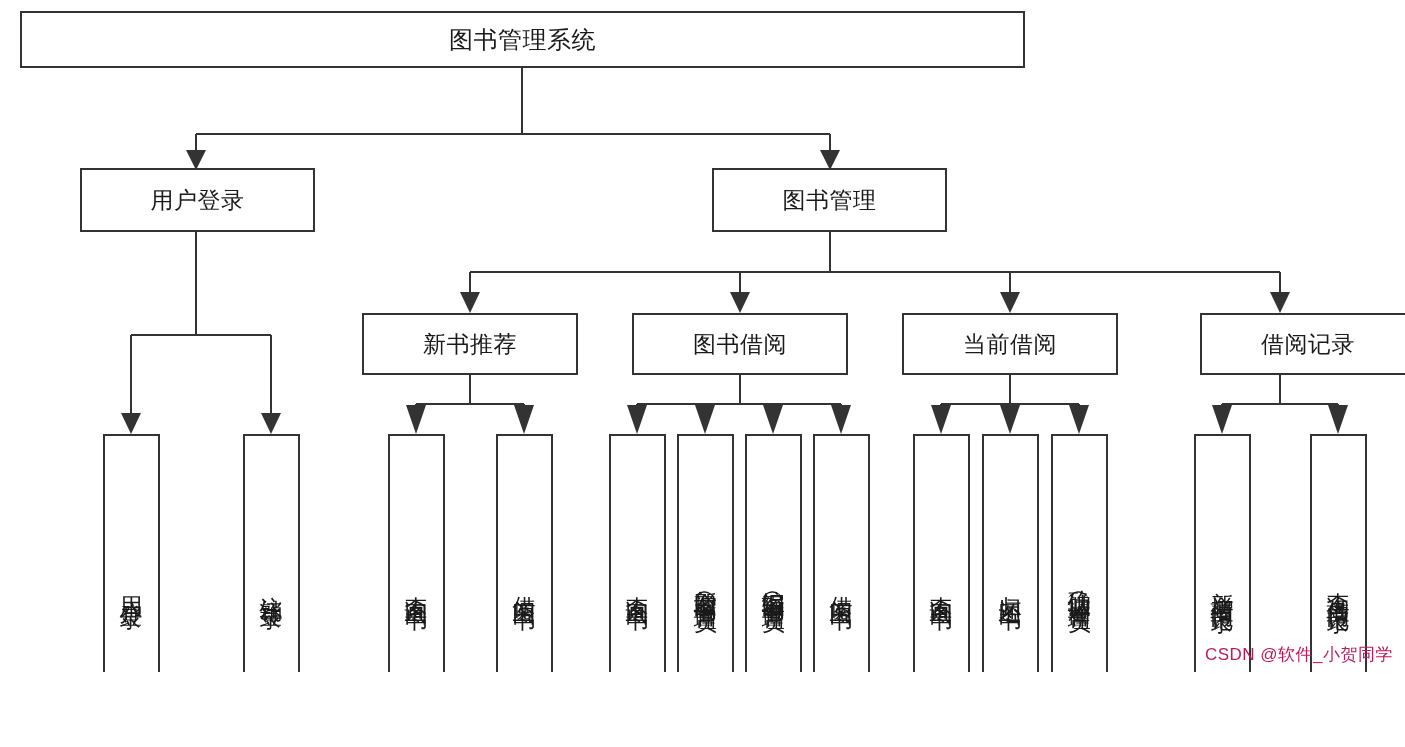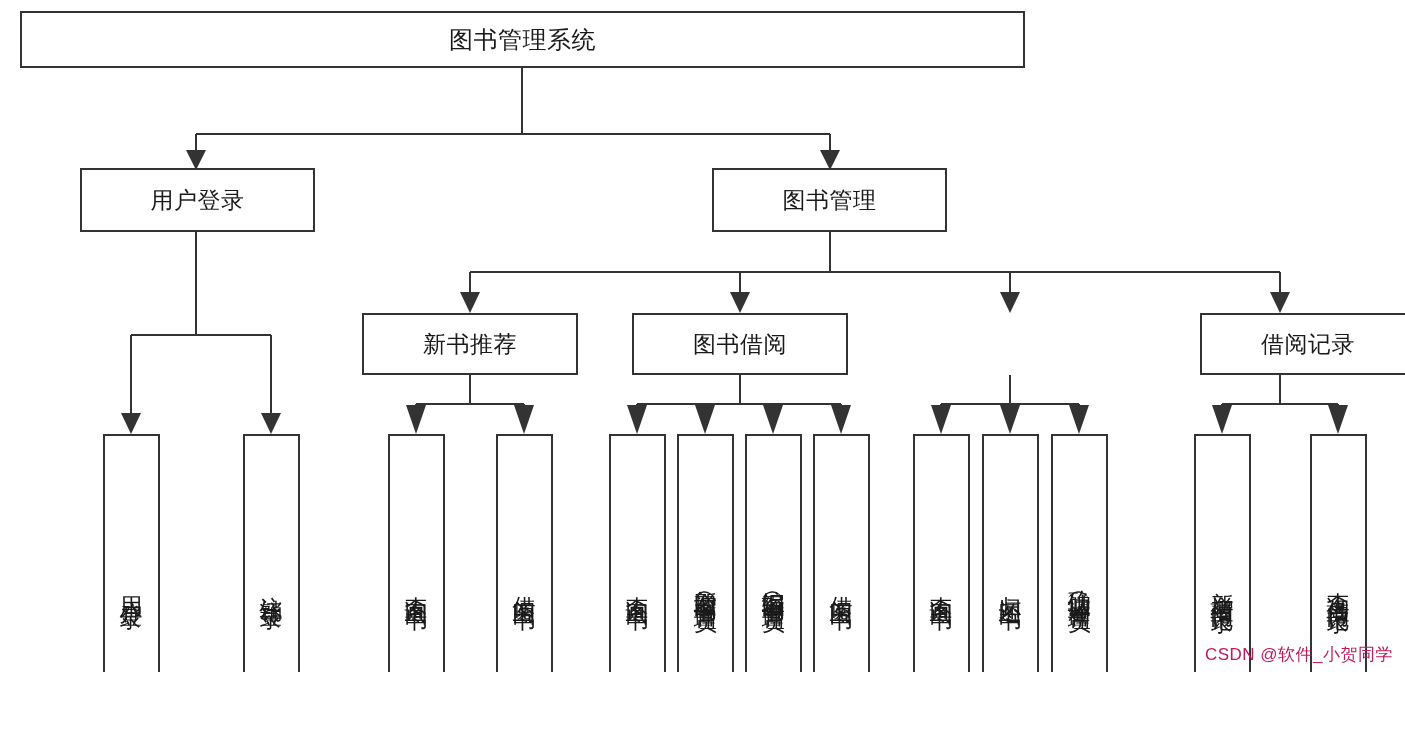--- a/index.html
+++ b/index.html
@@ -169,20 +169,23 @@
   </div>
 
   <div class="node horizontal" style="left:712px; top:168px; width:235px; height:64px;">
     <span class="label">图书管理</span>
   </div>
 
   <div class="node horizontal" style="left:632px; top:313px; width:216px; height:62px;">
     <span class="label">图书借阅</span>
   </div>
 
+  <div class="node horizontal" style="left:902px; top:313px; width:216px; height:62px;">
+    <span class="label">当前借阅</span>
+  </div>
 
   <div class="node horizontal" style="left:1200px; top:313px; width:216px; height:62px;">
     <span class="label">借阅记录</span>
   </div>
 
   <div class="node vertical" style="left:103px; top:434px; width:57px; height:303px;">
     <span class="label">用户登录</span>
   </div>
 
   <div class="node vertical" style="left:243px; top:434px; width:57px; height:303px;">

